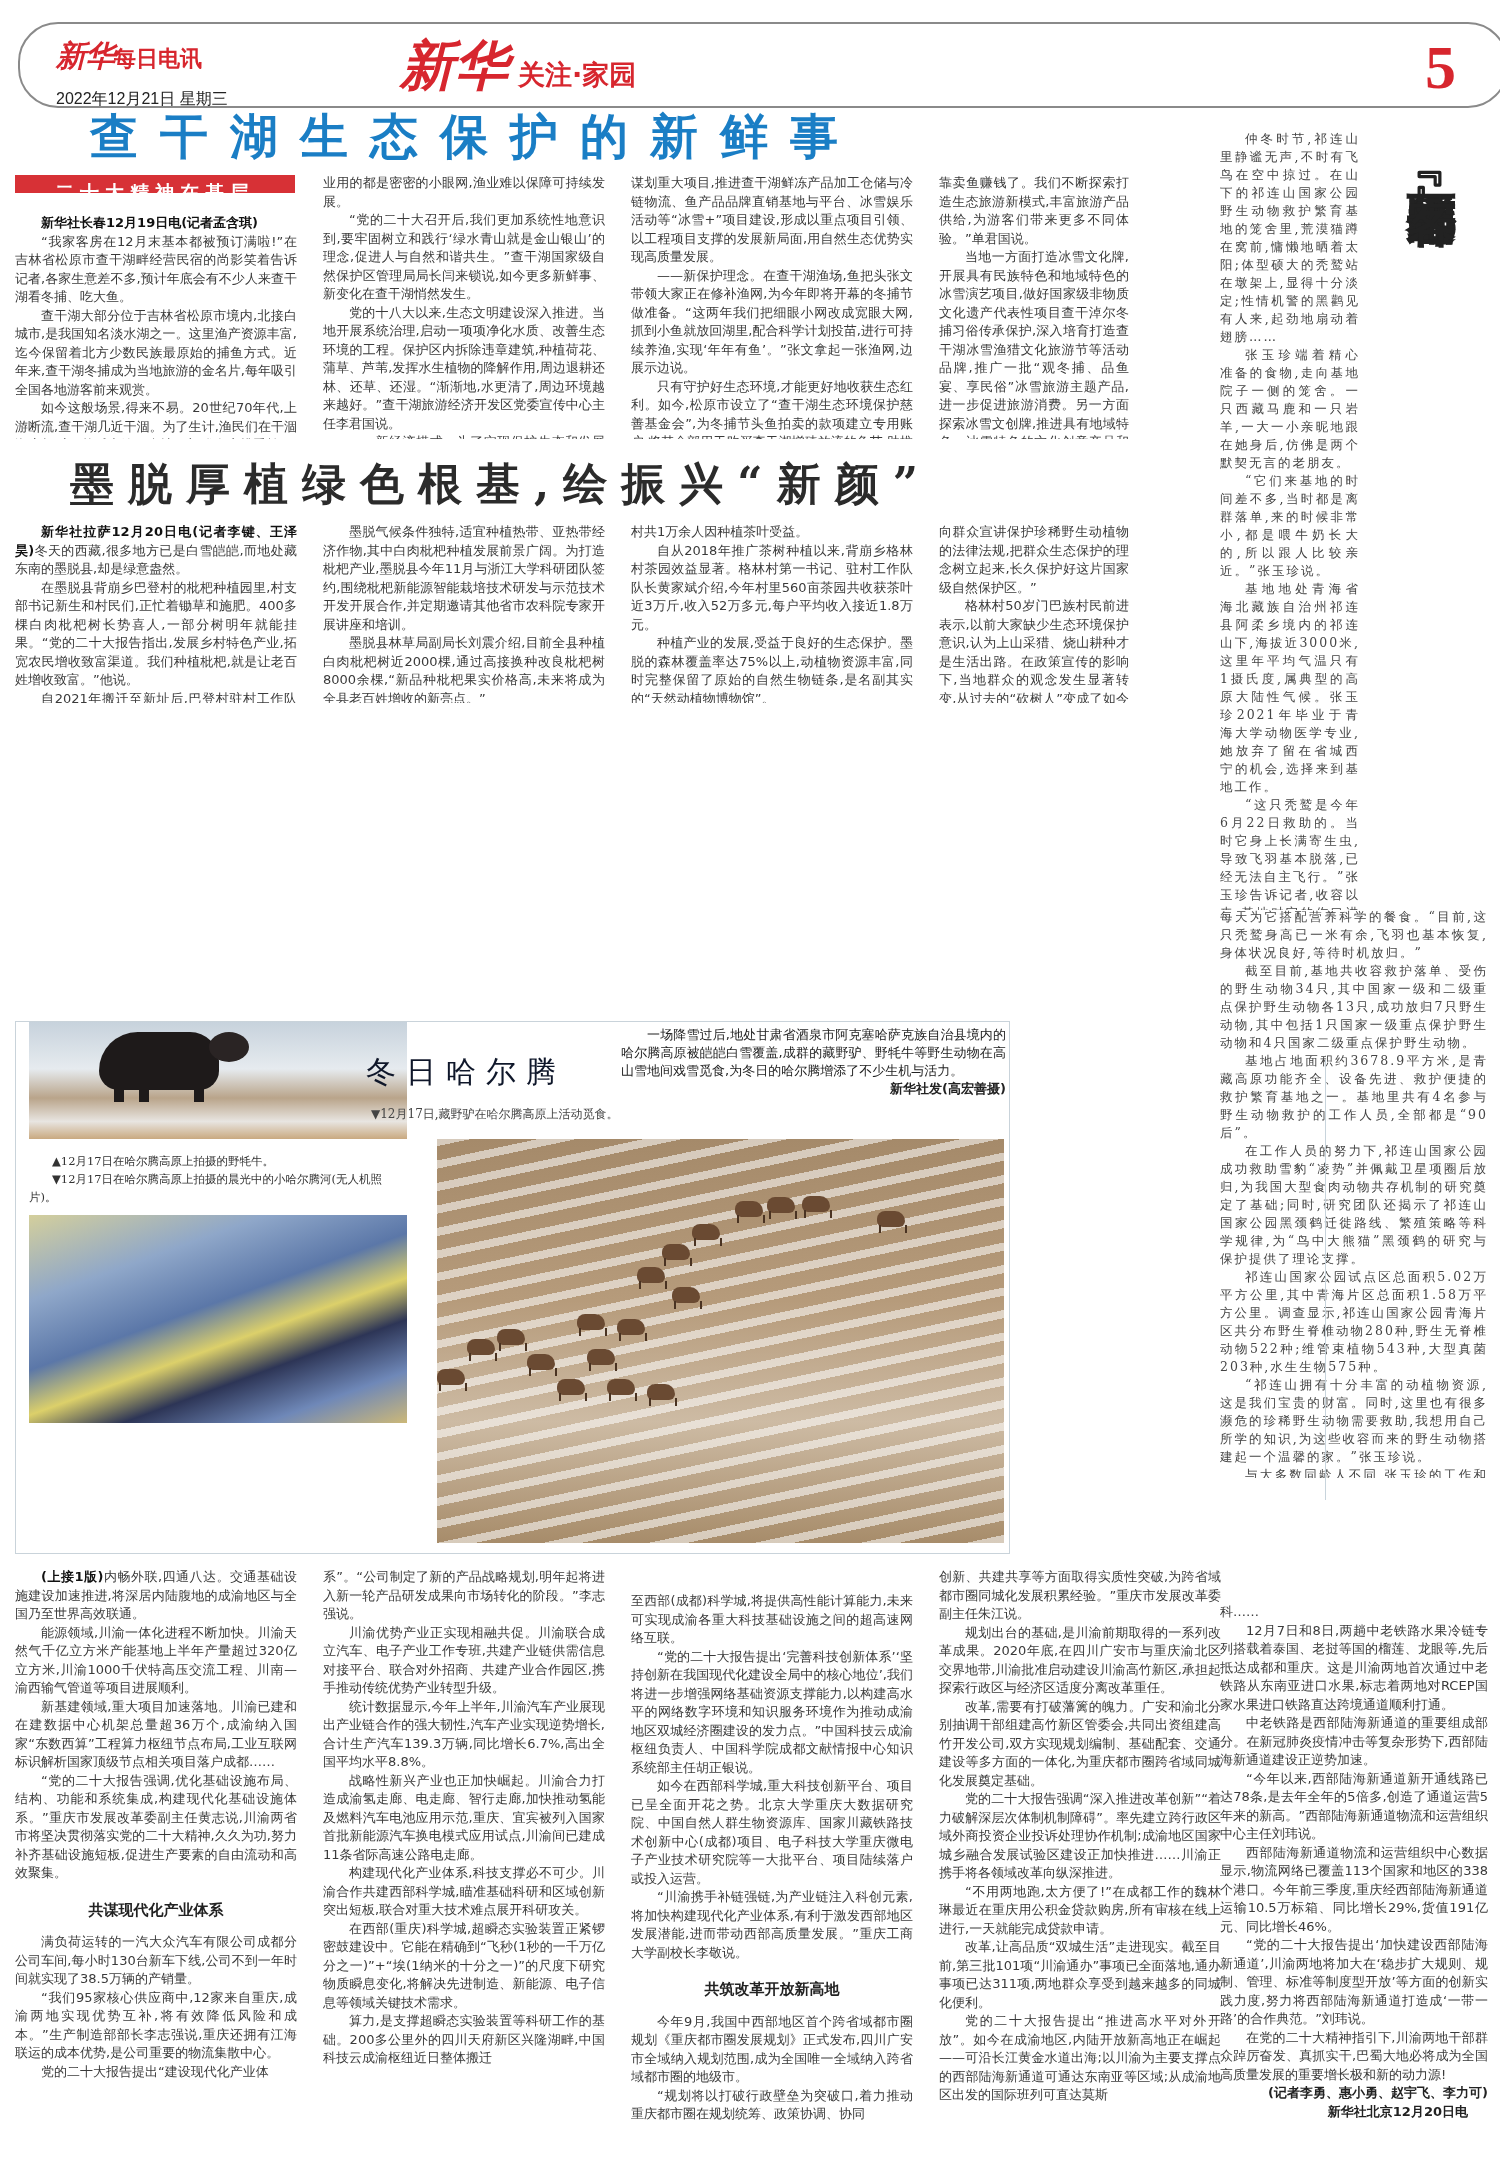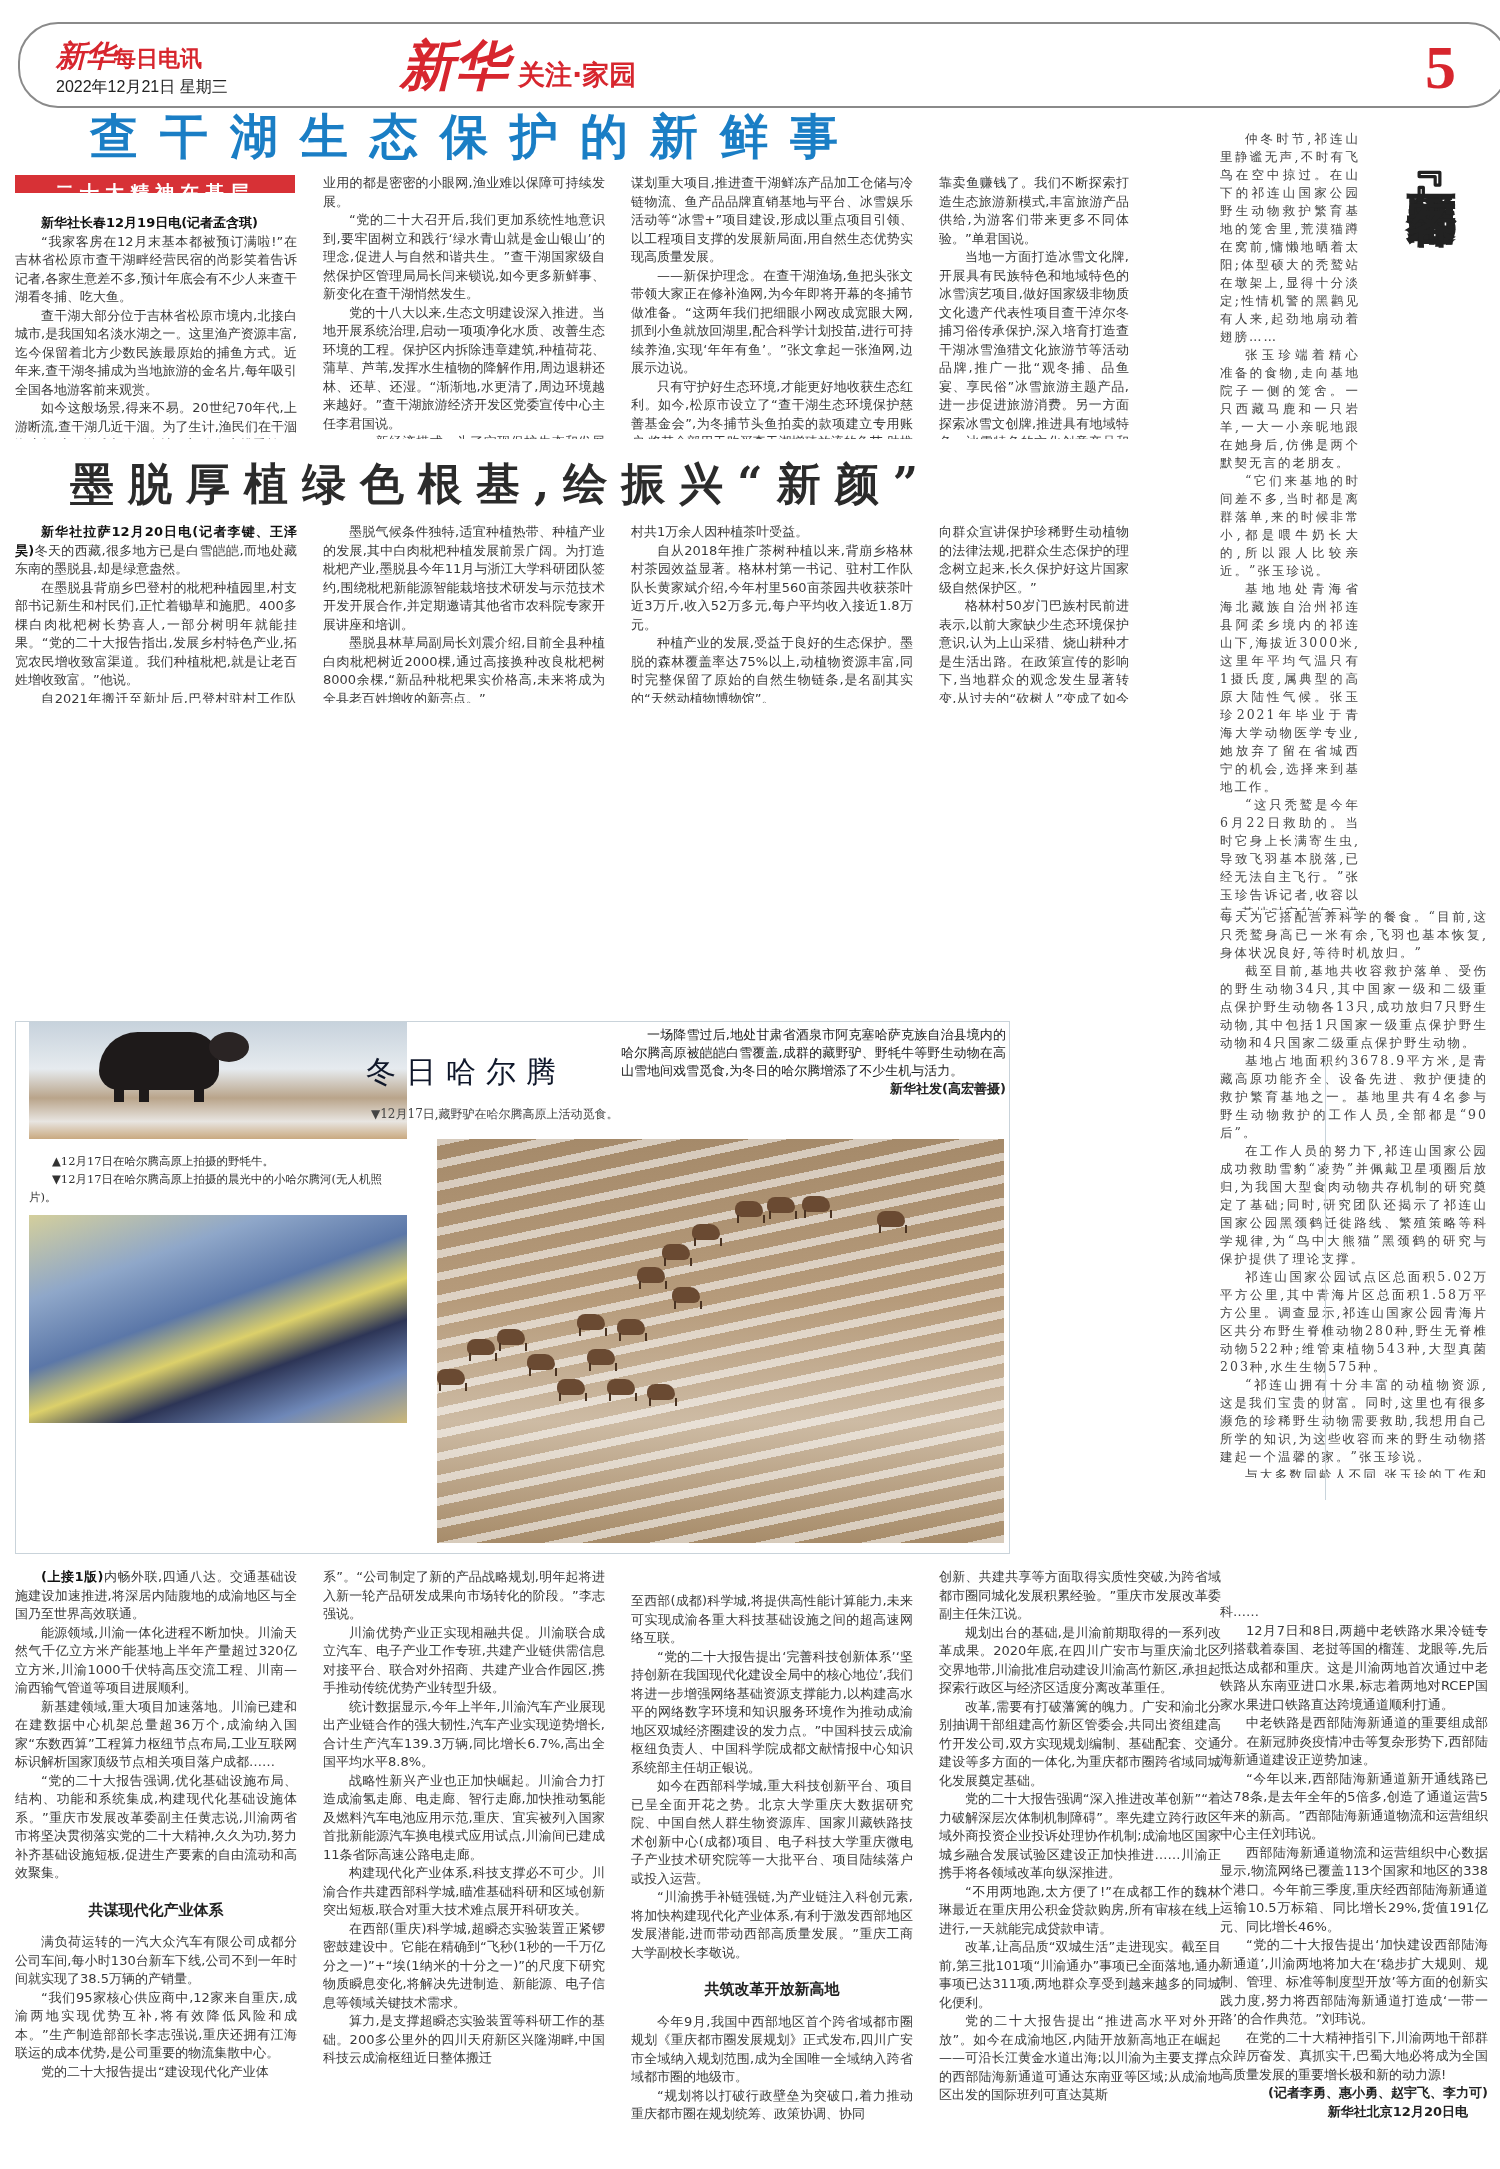--- a/index.html
+++ b/index.html
@@ -6,21 +6,21 @@
   html, body { width: 1500px; height: 2169px; background: #fff; overflow: hidden; }
   body { font-family: "DejaVu Serif", "Liberation Serif", serif; color: #333; position: relative; }
 
   .masthead {
     position: absolute; left: 18px; top: 22px; width: 1490px; height: 86px;
     border: 2px solid #8a8a8a; border-radius: 40px 40px 40px 40px;
   }
   .mh-left { position: absolute; left: 36px; top: 12px; }
   .mh-brand { font-family: "DejaVu Serif", serif; color: #d7262e; font-size: 30px; font-weight: bold; font-style: italic; letter-spacing: -1px; }
   .mh-brand small { font-size: 22px; font-style: normal; letter-spacing: 0; }
-  .mh-date { font-family: "Liberation Sans", sans-serif; font-size: 16px; color: #222; margin-top: 0; }
+  .mh-date { font-family: "Liberation Sans", sans-serif; font-size: 16px; color: #222; margin-top: 12px; }
   .mh-center { position: absolute; left: 380px; top: 6px; display: flex; align-items: baseline; }
   .mh-center .big { font-size: 54px; color: #d7262e; font-weight: bold; font-style: italic; font-family: "DejaVu Serif", serif; }
   .mh-center .sec { font-size: 27px; color: #d7262e; font-weight: bold; font-family: "DejaVu Sans", sans-serif; margin-left: 10px; }
   .mh-page { position: absolute; right: 50px; top: 8px; font-size: 62px; color: #d7262e; font-weight: bold; font-family: "Liberation Serif", serif; }
 
   .headline1 {
     position: absolute; left: 90px; top: 105px; width: 700px; font-size: 48px; font-weight: bold;
     color: #1a7ec5; letter-spacing: 22px; font-family: "DejaVu Serif", serif; white-space: nowrap;
   }
   .redbar {
@@ -117,21 +117,21 @@
 </div>
 
 <div class="headline2">墨脱厚植绿色根基,绘振兴“新颜”</div>
 
 <div class="col" style="left:15px; top:523px; width:282px; height:180px;">
   <p><b>新华社拉萨12月20日电(记者李键、王泽昊)</b><span>冬天的西藏,很多地方已是白雪皑皑,而地处藏东南的墨脱县,却是绿意盎然。</span></p>
   <p>在墨脱县背崩乡巴登村的枇杷种植园里,村支部书记新生和村民们,正忙着锄草和施肥。400多棵白肉枇杷树长势喜人,一部分树明年就能挂果。“党的二十大报告指出,发展乡村特色产业,拓宽农民增收致富渠道。我们种植枇杷,就是让老百姓增收致富。”他说。</p>
   <p>自2021年搬迁至新址后,巴登村驻村工作队和村两委班子根据地少坡多的情况,把一块经济效益低下的玉米种植田地,改为种植枇杷,并邀请果树专家现场指导。按照规划,村里还要种植500棵枇杷树,让全村40户、185人受益。</p>
 </div>
 <div class="col" style="left:323px; top:523px; width:282px; height:180px;">
-  <p>墨脱气候条件独特,适宜种植热带、种植产业的发展,其中白肉枇杷种植发展前景广阔。为打造枇杷产业,墨脱县今年11月与浙江大学科研团队签约,围绕枇杷新能源智能栽培技术研发与示范技术开发开展合作,并定期邀请其他省市农科院专家开展讲座和培训。</p>
+  <p>墨脱气候条件独特,适宜种植热带、亚热带经济作物,其中白肉枇杷种植发展前景广阔。为打造枇杷产业,墨脱县今年11月与浙江大学科研团队签约,围绕枇杷新能源智能栽培技术研发与示范技术开发开展合作,并定期邀请其他省市农科院专家开展讲座和培训。</p>
   <p>墨脱县林草局副局长刘震介绍,目前全县种植白肉枇杷树近2000棵,通过高接换种改良枇杷树8000余棵,“新品种枇杷果实价格高,未来将成为全县老百姓增收的新亮点。”</p>
 
 </div>
 <div class="col" style="left:631px; top:523px; width:282px; height:180px;">
   <p style="text-indent:0">村共1万余人因种植茶叶受益。</p>
   <p>自从2018年推广茶树种植以来,背崩乡格林村茶园效益显著。格林村第一书记、驻村工作队队长黄家斌介绍,今年村里560亩茶园共收获茶叶近3万斤,收入52万多元,每户平均收入接近1.8万元。</p>
   <p>种植产业的发展,受益于良好的生态保护。墨脱的森林覆盖率达75%以上,动植物资源丰富,同时完整保留了原始的自然生物链条,是名副其实的“天然动植物博物馆”。</p>
 
 </div>
 <div class="col" style="left:939px; top:523px; width:190px; height:180px;">

